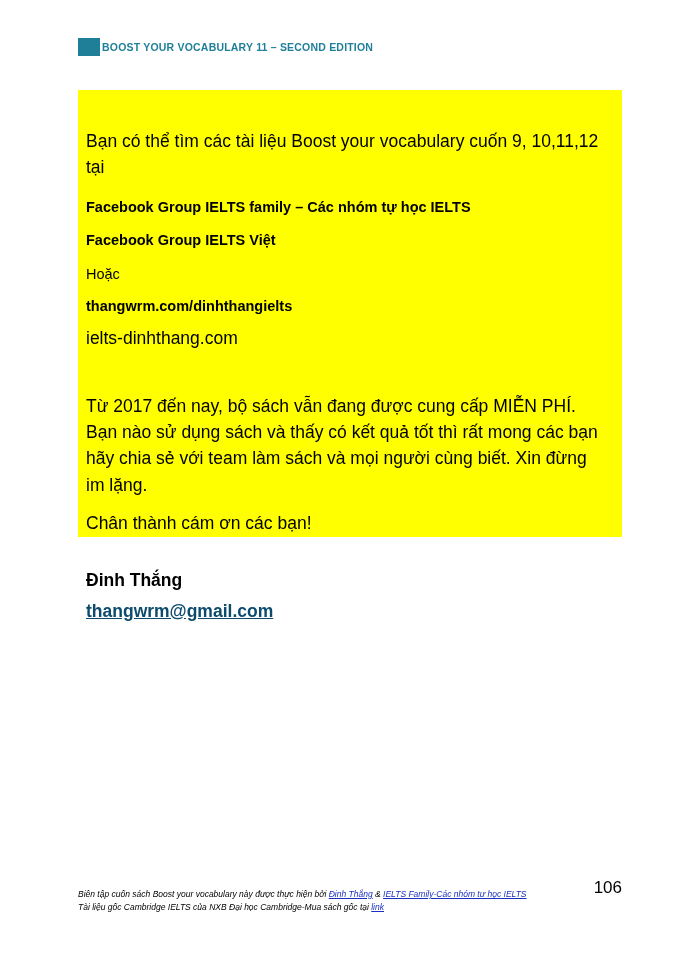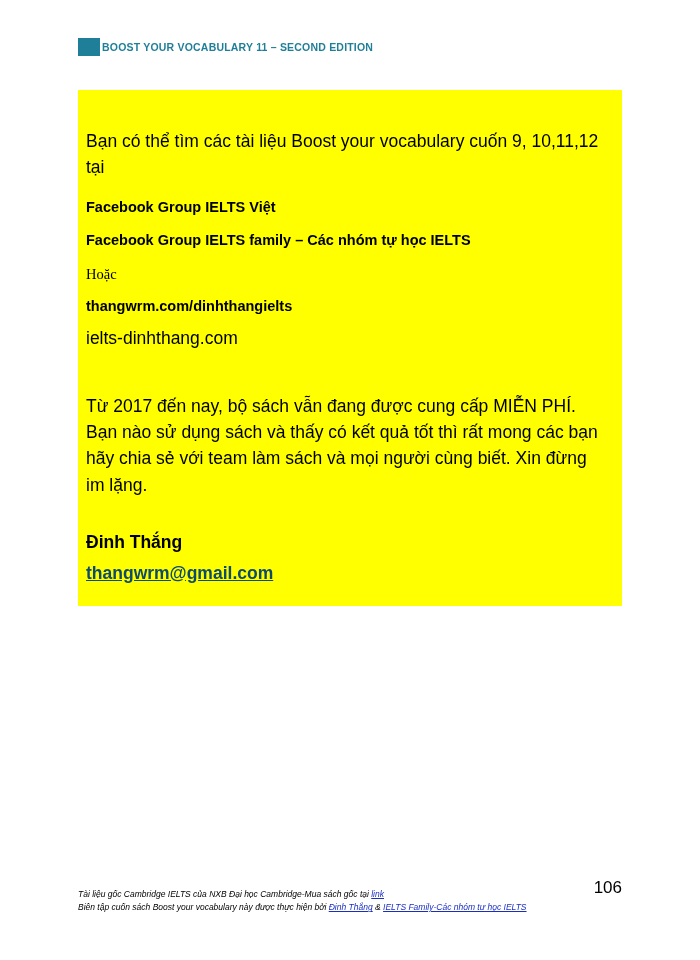--- a/index.html
+++ b/index.html
@@ -38,21 +38,21 @@
     color: #1f7f99;
     white-space: nowrap;
   }
 
   
   .yellow-block {
     position: absolute;
     left: 78px;
     top: 90px;
     width: 544px;
-    height: 516px;
+    height: 447px;
     background: #ffff00;
     box-sizing: border-box;
     padding: 38px 16px 0 8px;
   }
 
   .para {
     font-size: 17.5px;
     line-height: 1.5;
     margin: 0 0 12px 0;
     color: #000;
@@ -63,21 +63,20 @@
   .bold-line {
     font-size: 14.5px;
     font-weight: bold;
     line-height: 1.5;
     margin: 0 0 12px 0;
   }
   .plain-line {
     font-size: 14.5px;
     line-height: 1.5;
     margin: 0 0 12px 0;
-    font-family: Liberation Serif, serif;
   }
   .mono-bold {
     font-size: 14.5px;
     font-weight: bold;
     margin: 0 0 14px 0;
   }
   .site-line {
     font-size: 17.5px;
     margin: 0 0 10px 0;
   }
@@ -131,44 +130,45 @@
 
 <div class="page-header">
   <div class="header-mark"></div>
   <div class="header-title">BOOST YOUR VOCABULARY 11 – SECOND EDITION</div>
 </div>
 
 <div class="yellow-block">
 
   <p class="para intro">Bạn có thể tìm các tài liệu Boost your vocabulary cuốn 9, 10,11,12 tại</p>
 
+  <p class="bold-line">Facebook Group IELTS family – Các nhóm tự học IELTS</p>
+
   <p class="bold-line">Facebook Group IELTS Việt</p>
-
-  <p class="bold-line">Facebook Group IELTS family – Các nhóm tự học IELTS</p>
 
   <p class="plain-line">Hoặc</p>
 
   <p class="mono-bold">thangwrm.com/dinhthangielts</p>
 
   <p class="site-line">ielts-dinhthang.com</p>
 
   <div class="spacer-lg"></div>
 
   <p class="para">Từ 2017 đến nay, bộ sách vẫn đang được cung cấp MIỄN PHÍ. Bạn nào sử dụng sách và thấy có kết quả tốt thì rất mong các bạn hãy chia sẻ với team làm sách và mọi người cùng biết. Xin đừng im lặng.</p>
 
+  <p class="para">Chân thành cám ơn các bạn!</p>
 
   <div class="spacer-sm"></div>
 
   <p class="signature">Đinh Thắng</p>
 
   <a class="email-link">thangwrm@gmail.com</a>
 </div>
 
 <div class="page-number">106</div>
 
 <div class="page-footer">
   <div class="footer-line">
-    <span>Tài liệu gốc Cambridge IELTS của NXB Đại học Cambridge-Mua sách gốc tại </span><span class="flink">link</span>
+    <span>Biên tập cuốn sách Boost your vocabulary này được thực hiện bởi </span><span class="flink">Đinh Thắng</span><span> &amp; </span><span class="flink">IELTS Family-Các nhóm tự học IELTS</span>
   </div>
   <div class="footer-line">
-    <span>Biên tập cuốn sách Boost your vocabulary này được thực hiện bởi </span><span class="flink">Đinh Thắng</span><span> &amp; </span><span class="flink">IELTS Family-Các nhóm tự học IELTS</span>
+    <span>Tài liệu gốc Cambridge IELTS của NXB Đại học Cambridge-Mua sách gốc tại </span><span class="flink">link</span>
   </div>
 </div>
 
 </body></html>

